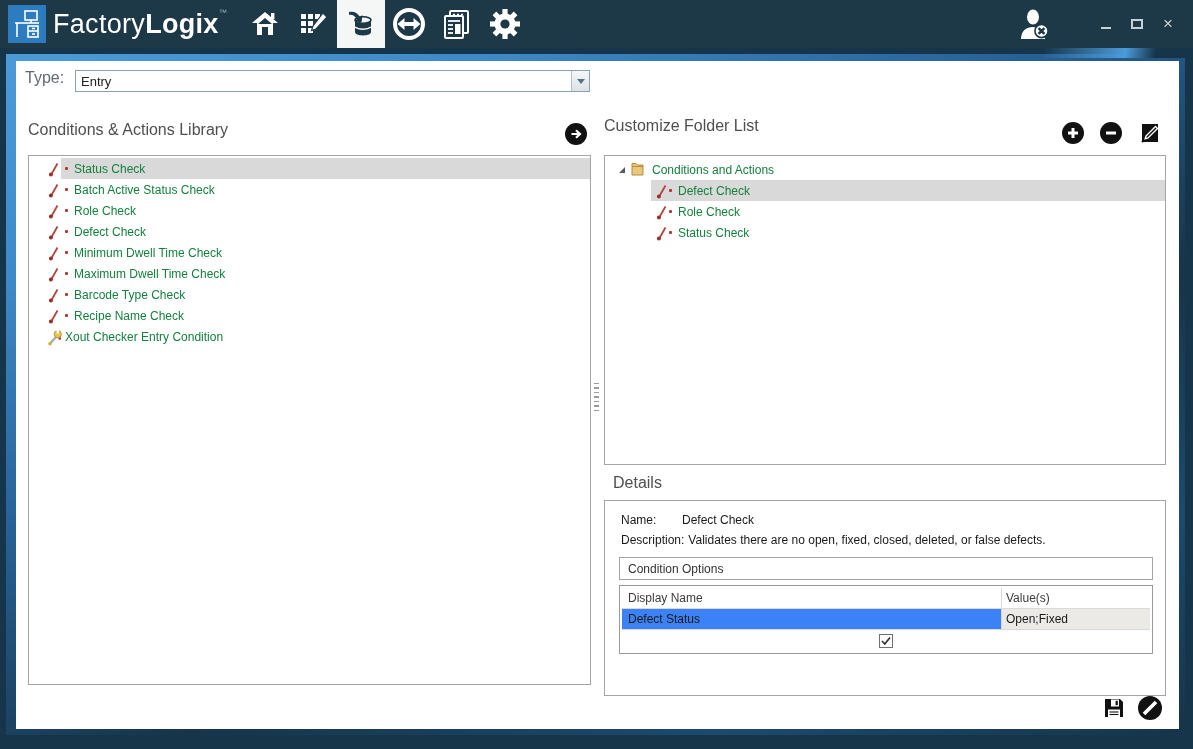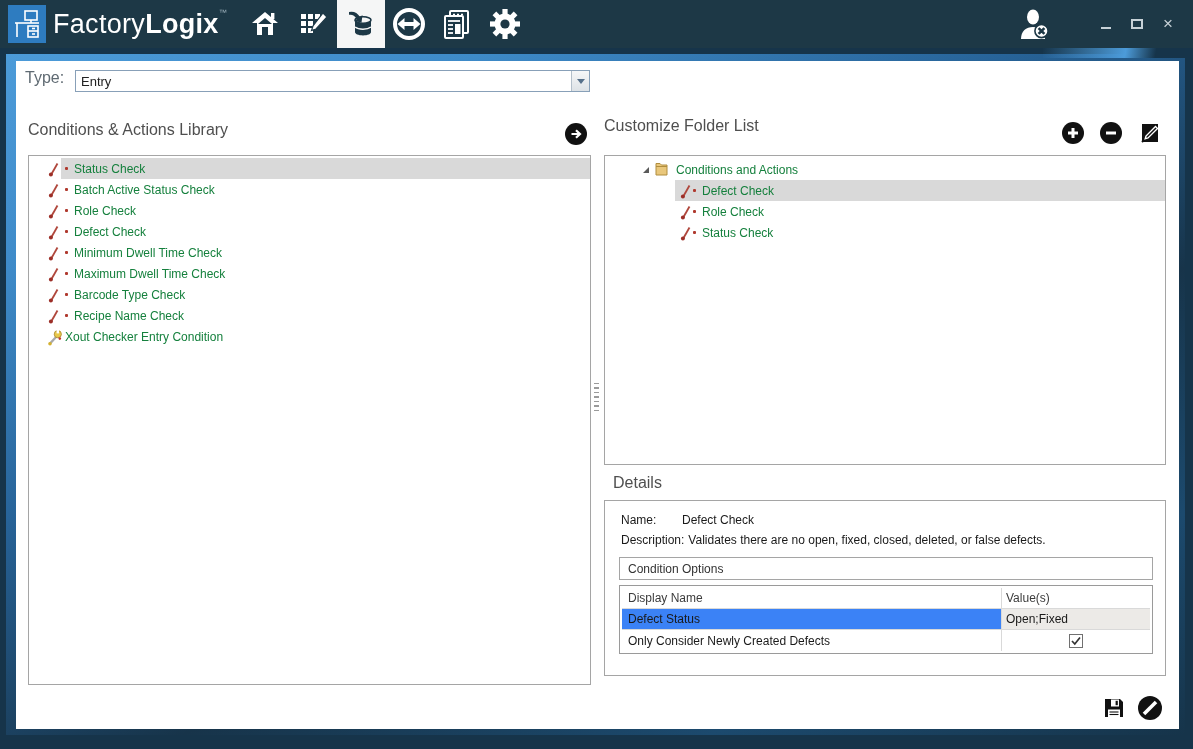--- a/index.html
+++ b/index.html
@@ -327,21 +327,21 @@
           <path d="M2 7 H12" stroke="#fff" stroke-width="3" fill="none"></path>
         </svg>
     </div>
     <div style="position:absolute; left:1123px; top:61px; width:22px; height:22px; cursor:pointer;">
       <svg width="22" height="22" viewBox="0 0 22 22">
         <path d="M3 2 H19 V20 H3 Z" fill="#111"></path>
         <path d="M3 20 L8 15" stroke="#111" stroke-width="2"></path>
         <path d="M16.5 4.5 L18.5 6.5 L9 16 L6.2 16.8 L7 14 Z" fill="none" stroke="#fff" stroke-width="1.4"></path>
       </svg>
     </div>
-    <div class="panel" style="left:588px; top:94px; width:562px; height:310px; padding-top:3px;padding-left:24px;">
+    <div class="panel" style="left:588px; top:94px; width:562px; height:310px; padding-top:3px;">
       <div class="tree-row tree-root">
         <div class="expander"></div>
         <span class="folder">
           <svg width="13" height="15" viewBox="0 0 13 15">
             <path d="M1 2.5 H5 L6.5 4 H12 V14 H1 Z" fill="#e9c77b" stroke="#b08d3e" stroke-width="1"></path>
             <path d="M1 5.5 H12" stroke="#b08d3e" stroke-width="1"></path>
           </svg>
         </span>
         <span class="lbl">Conditions and Actions</span>
       </div>
@@ -373,21 +373,21 @@
                   <circle cx="3.9" cy="13.6" r="2" fill="#9c2f28"></circle>
                 </svg></span>
               <span class="bullet"></span>
               <span class="lbl">Status Check</span>
             </div>
           </div>
         </div>
     </div>
 
     <div class="section-title" style="left:597px; top:413px;">Details</div>
-    <div class="panel" style="left:588px; top:439px; width:562px; height:176px;">
+    <div class="panel" style="left:588px; top:439px; width:562px; height:196px;">
       <div class="d-row" style="top:12px;">
         <span class="d-label name">Name:</span>
         <span>Defect Check</span>
       </div>
       <div class="d-row" style="top:32px;">
         <span class="d-label">Description:</span>
         <span>Validates there are no open, fixed, closed, deleted, or false defects.</span>
       </div>
       <div class="group-box">
         <span>Condition Options</span>
@@ -396,21 +396,20 @@
         <div class="t-row t-head">
           <div class="t-c1">Display Name</div>
           <div class="t-c2">Value(s)</div>
         </div>
         <div id="options-rows">
             <div class="t-row t-sel">
               <div class="t-c1">Defect Status</div>
               <div class="t-c2">Open;Fixed</div>
             </div>
             <div class="t-row">
-              <div class="t-c1">Only Consider Newly Created Defects</div>
               <div class="t-c2 center">
                 <span style="display:inline-flex;">
                   <svg width="14" height="14" viewBox="0 0 14 14">
                     <rect x="0.5" y="0.5" width="13" height="13" fill="#fff" stroke="#707070"></rect>
                     <path d="M3 7 L5.8 10 L11 3.5" stroke="#333" stroke-width="1.7" fill="none"></path>
                   </svg>
                 </span>
               </div>
             </div>
           </div>

